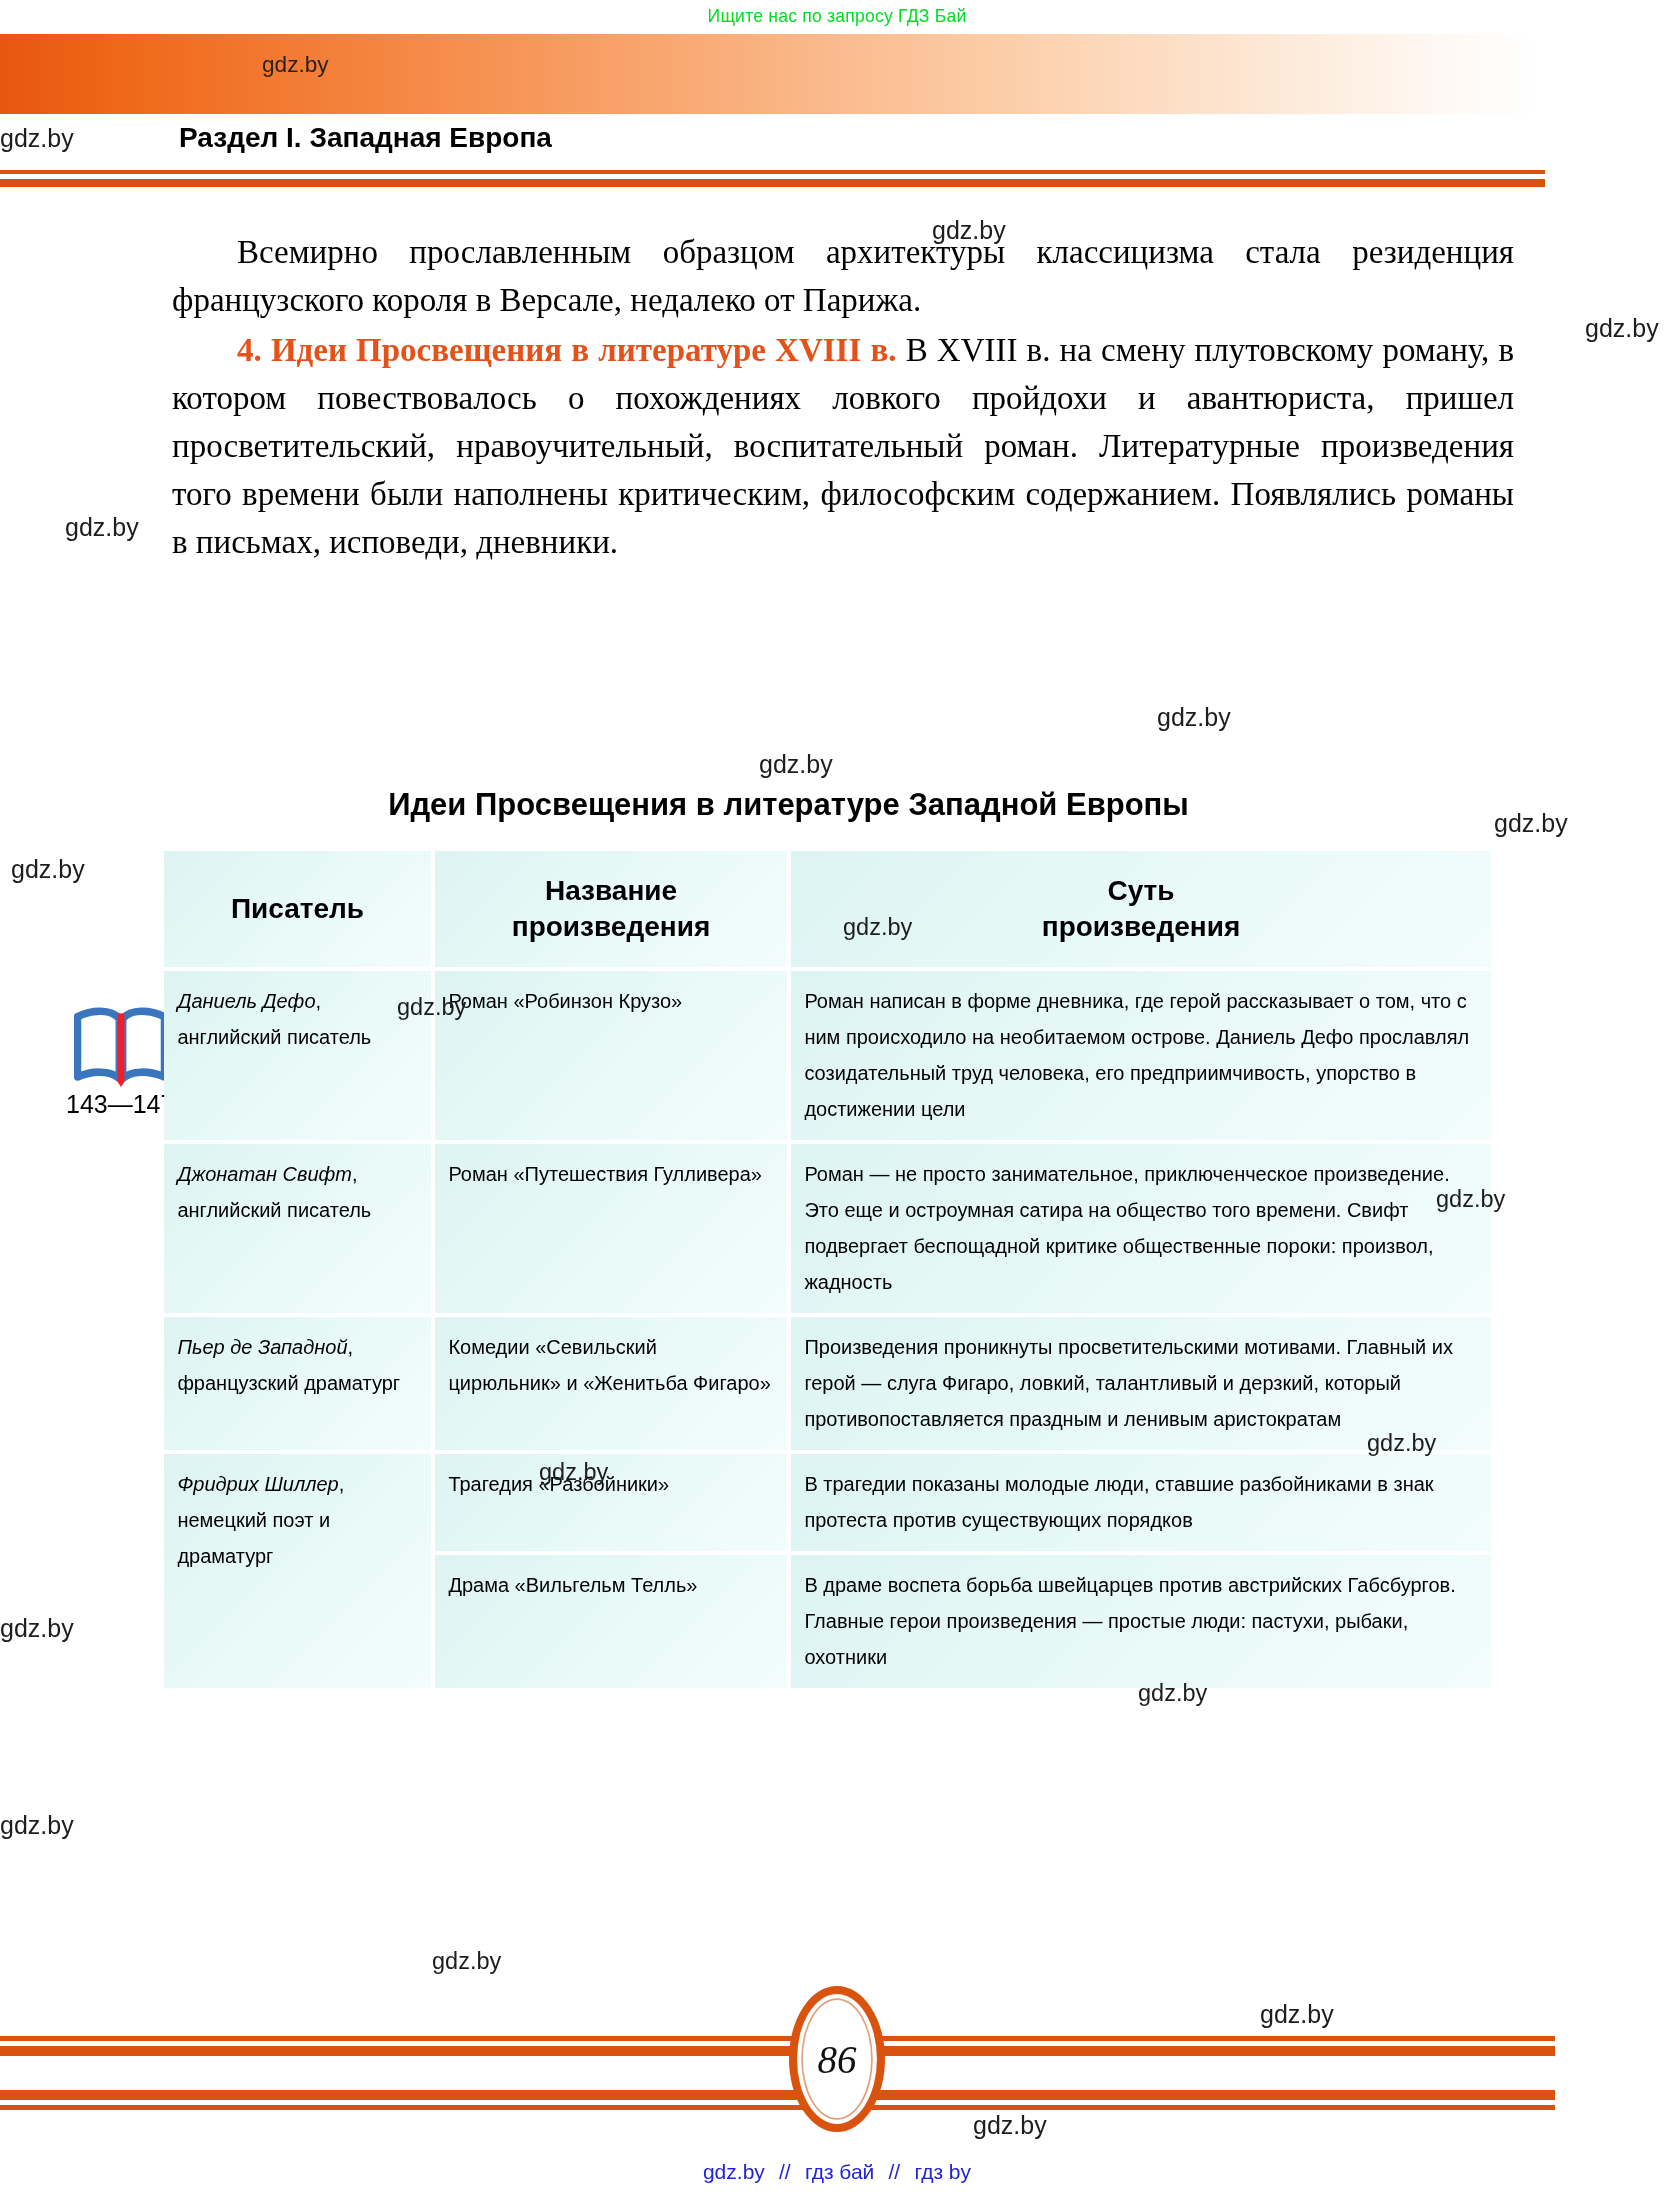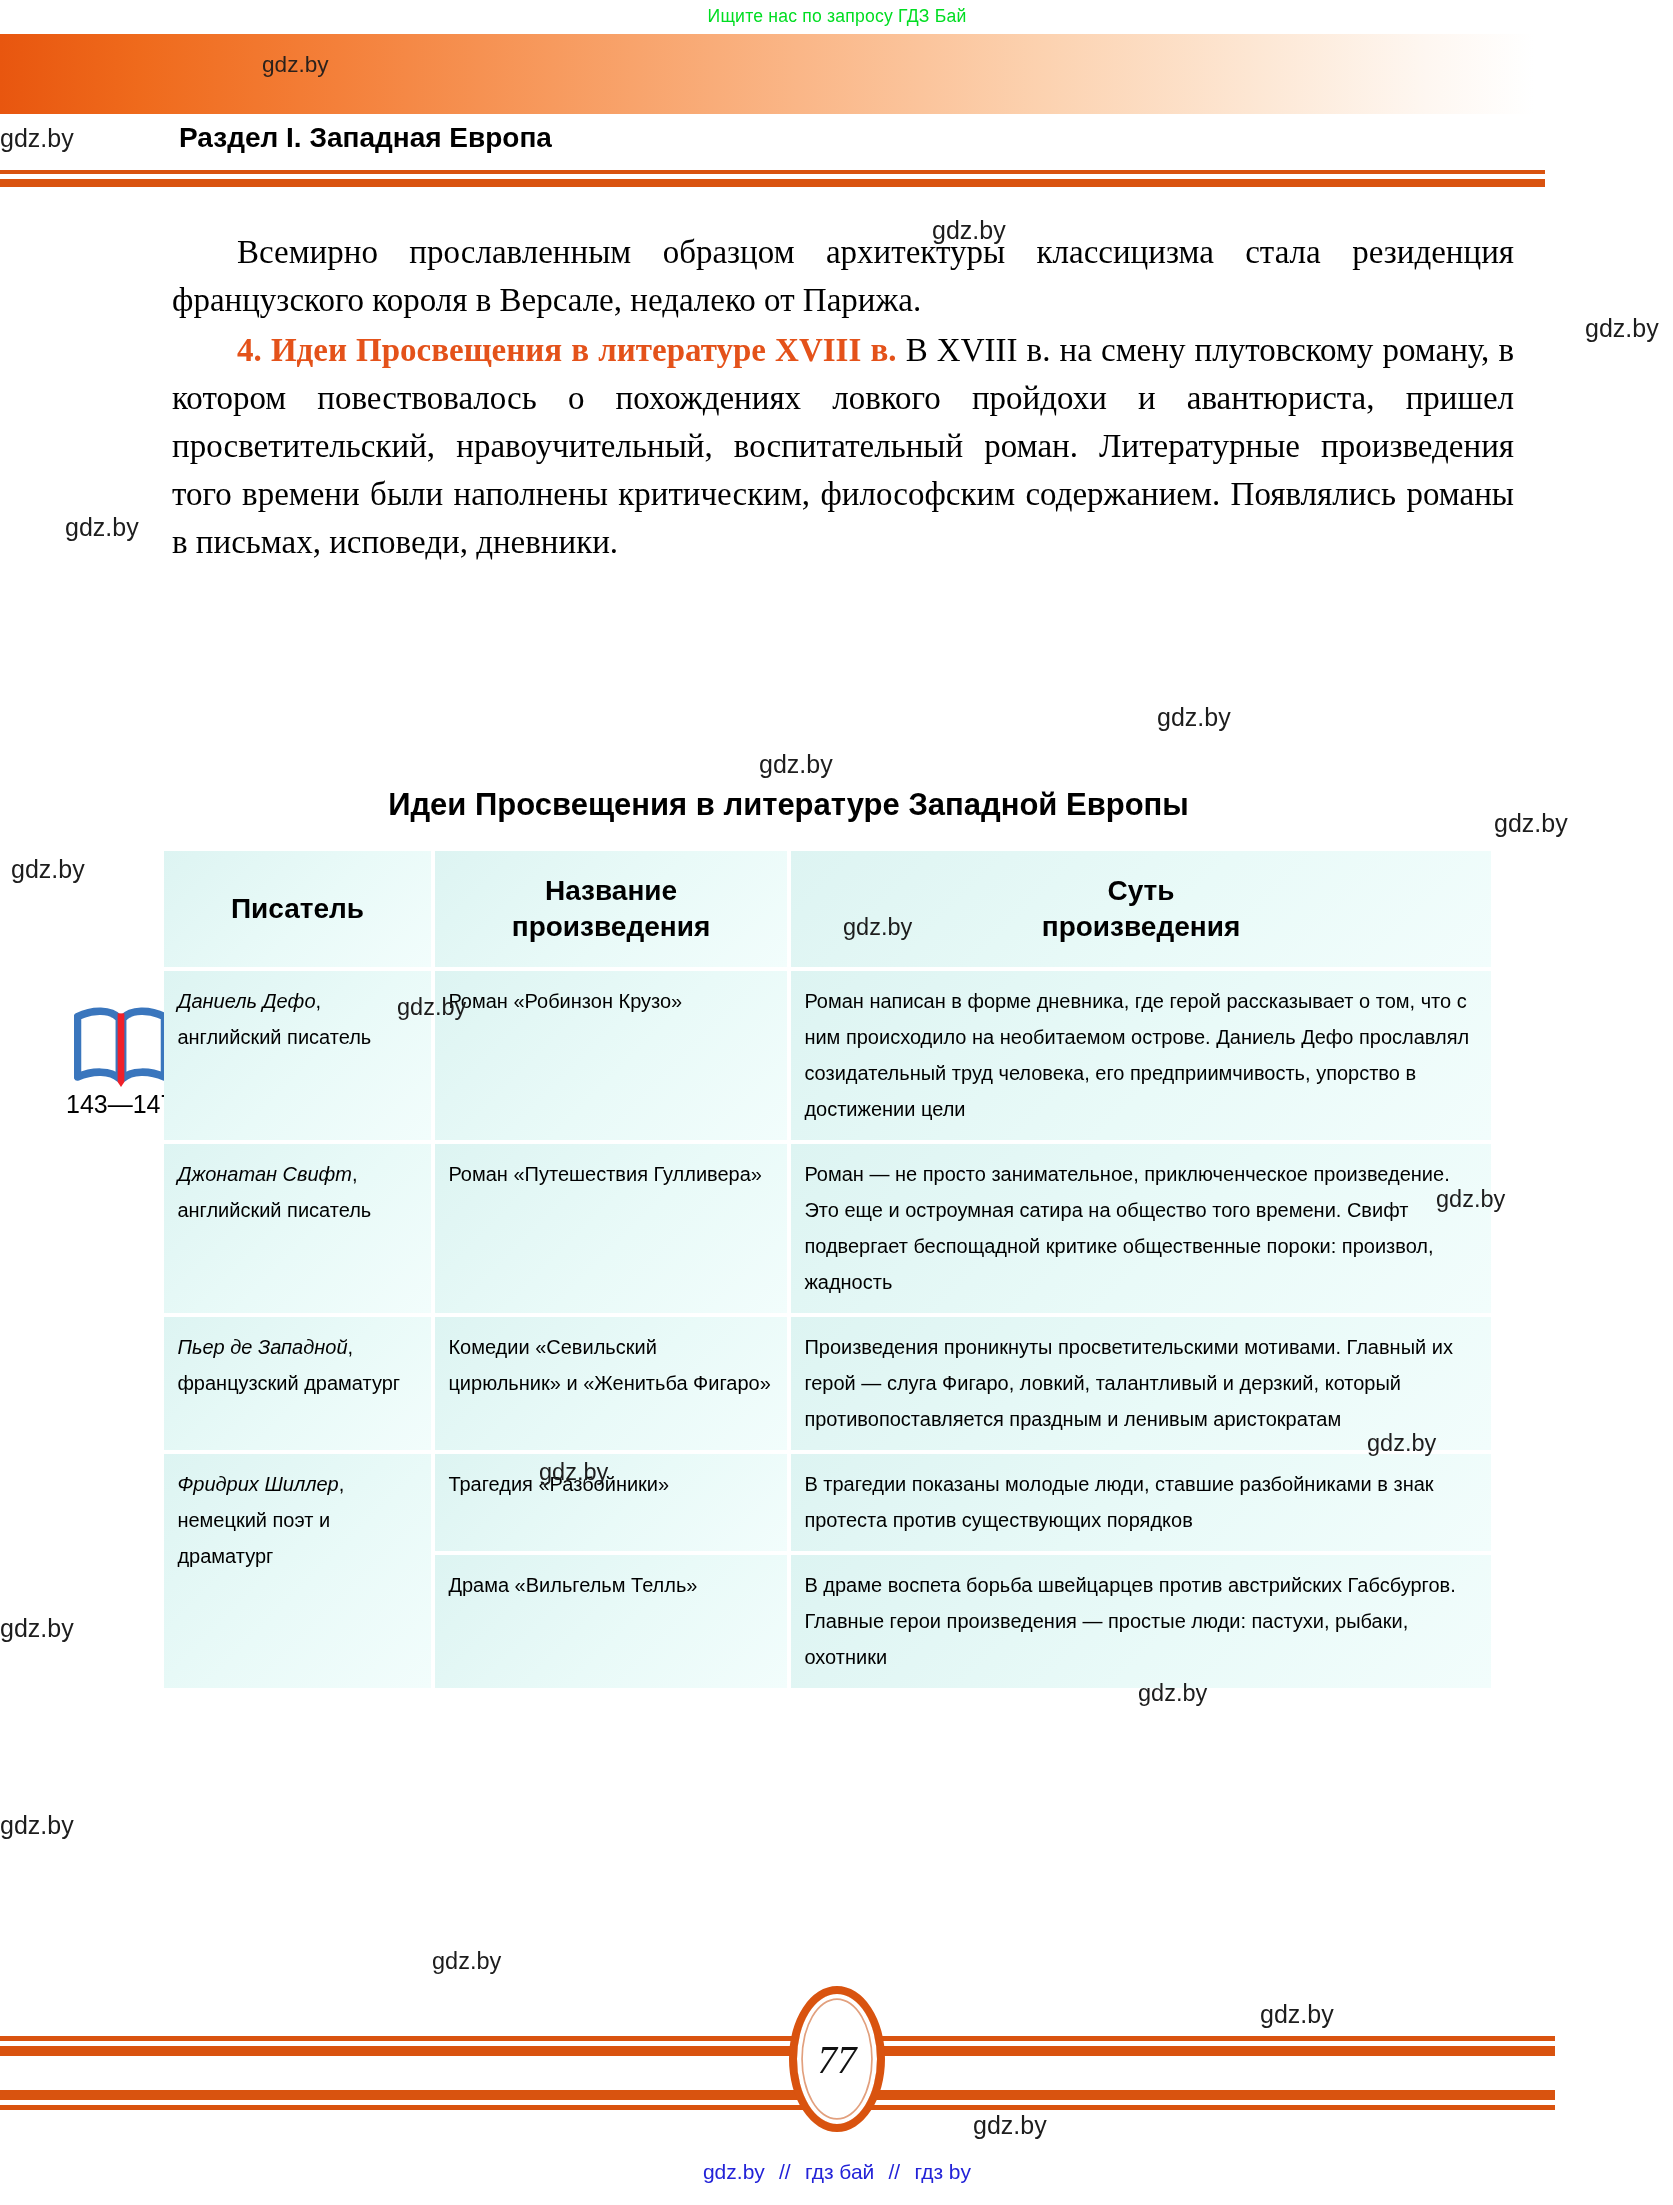--- a/index.html
+++ b/index.html
@@ -324,21 +324,21 @@
     </tr>
   </tbody>
 </table>
 
 <div class="rule-bot-thin-a"></div>
 <div class="rule-bot-thick-a"></div>
 <div class="rule-bot-thick-b"></div>
 <div class="rule-bot-thin-b"></div>
 
 <div class="page-oval">
-  <span class="page-num">77</span>
+  <span class="page-num">86</span>
 </div>
 
 <div class="footer-links">
   <span>gdz.by</span>
   <span>//</span>
   <span>гдз бай</span>
   <span>//</span>
   <span>гдз by</span>
 </div>
 

